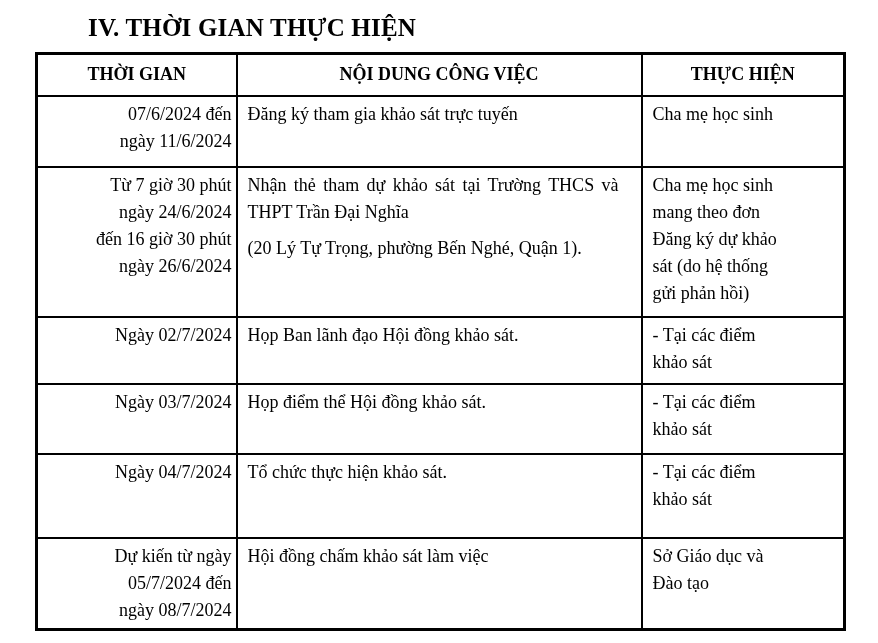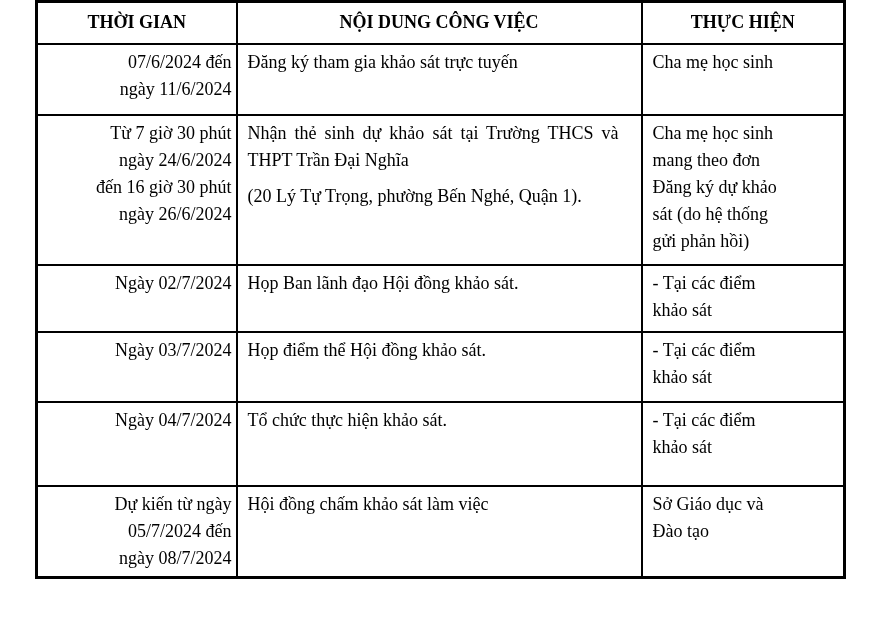--- a/index.html
+++ b/index.html
@@ -63,20 +63,21 @@
   td.c-content p + p { margin-top: 9px; }
   td.c-exec {
     white-space: pre-line;
     padding-right: 6px;
   }
 </style>
 </head>
 <body>
 
 <div class="page">
+  <div class="doc-title">IV. THỜI GIAN THỰC HIỆN</div>
 
   <table class="schedule">
     <colgroup>
       <col class="c1">
       <col class="c2">
       <col class="c3">
     </colgroup>
     <thead>
       <tr>
         <th>THỜI GIAN</th>
@@ -92,21 +93,21 @@
             <p>Đăng ký tham gia khảo sát trực tuyến</p>
           </td>
           <td class="c-exec">Cha mẹ học sinh</td>
         </tr>
         <tr style="height: 150px;">
           <td class="c-time">Từ 7 giờ 30 phút
 ngày 24/6/2024
 đến 16 giờ 30 phút
 ngày 26/6/2024</td>
           <td class="c-content">
-            <p>Nhận thẻ sinh dự khảo sát tại Trường THCS và THPT Trần Đại Nghĩa</p>
+            <p>Nhận thẻ tham dự khảo sát tại Trường THCS và THPT Trần Đại Nghĩa</p>
             <p>(20 Lý Tự Trọng, phường Bến Nghé, Quận 1).</p>
           </td>
           <td class="c-exec">Cha mẹ học sinh
 mang theo đơn
 Đăng ký dự khảo
 sát (do hệ thống
 gửi phản hồi)</td>
         </tr>
         <tr style="height: 67px;">
           <td class="c-time">Ngày 02/7/2024</td>

